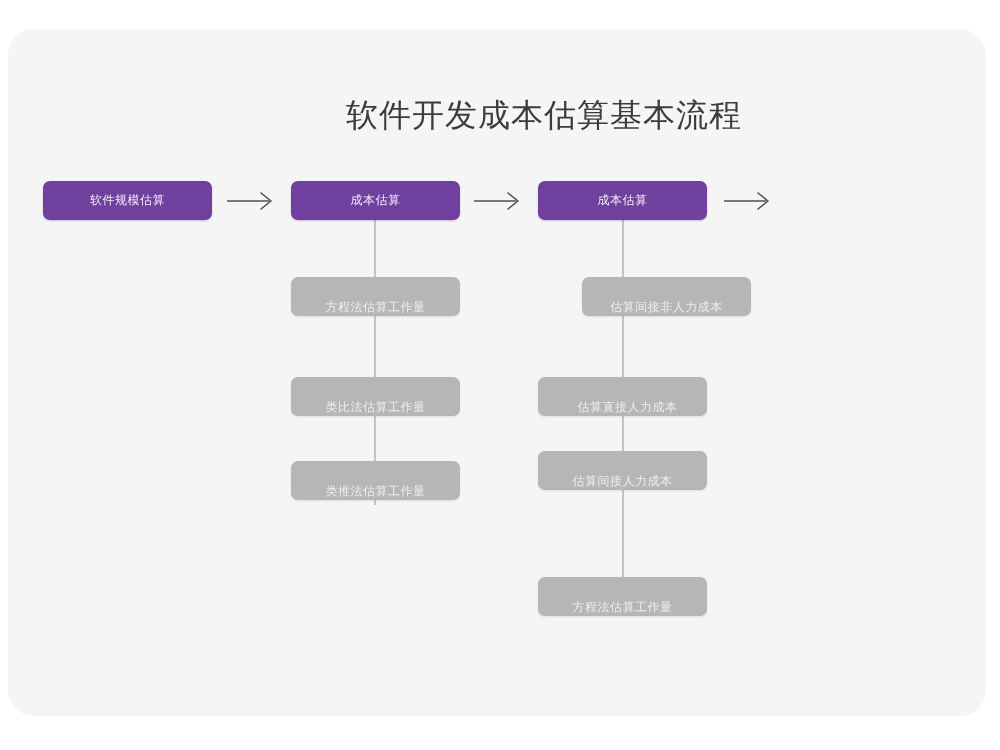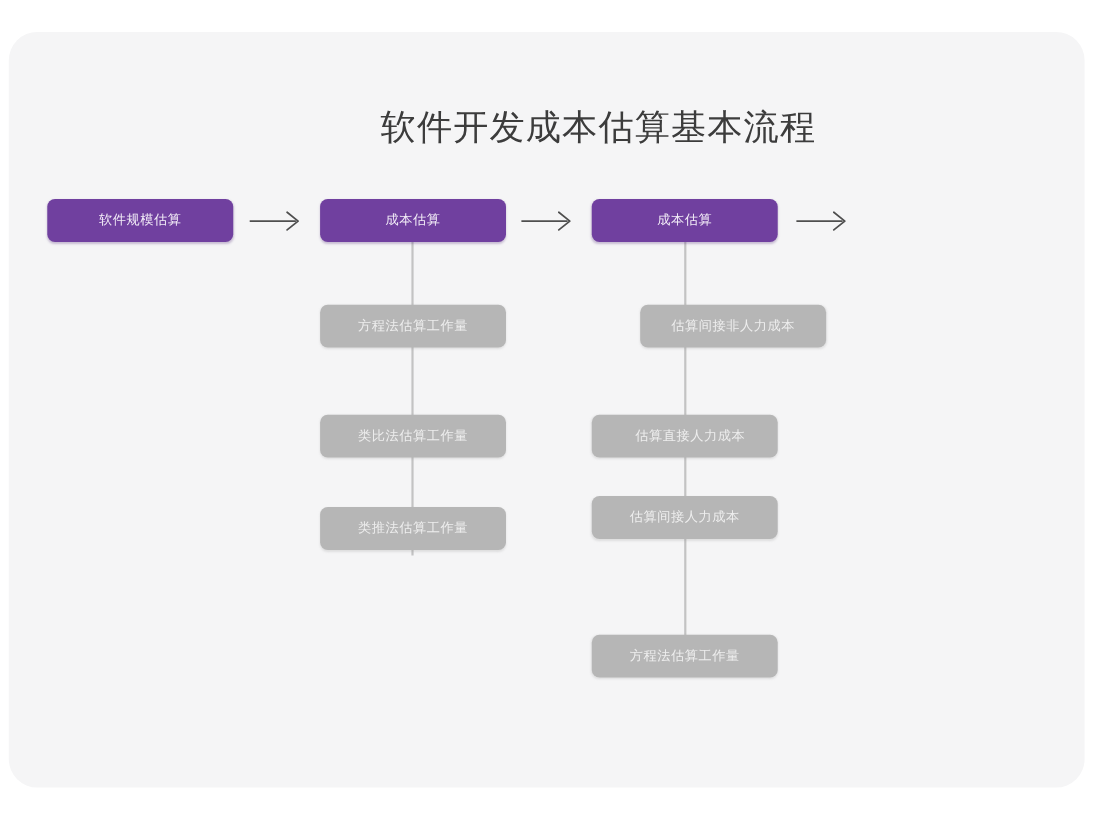--- a/index.html
+++ b/index.html
@@ -63,20 +63,21 @@
   .node.primary {
     background: #70409f;
     color: #f2ecf7;
     box-shadow: 0 1px 2px rgba(80, 40, 120, 0.28);
   }
 
   .node.secondary {
     background: #b6b6b6;
     color: #eeeeee;
     box-shadow: 0 1px 2px rgba(140, 140, 140, 0.22);
+    align-items: flex-end;
   }
 
   
   .arrow-right {
     position: absolute;
     width: 54px;
     height: 26px;
     top: 188px;
     color: #4f4f4f;
   }

